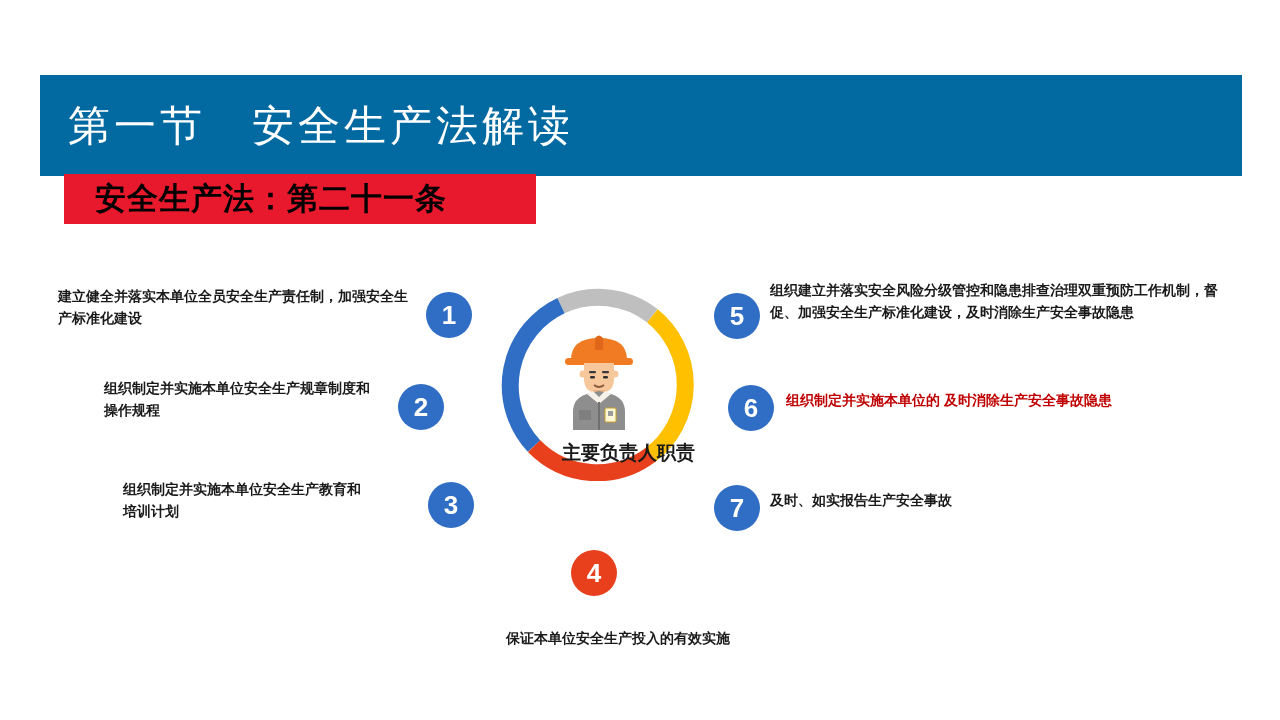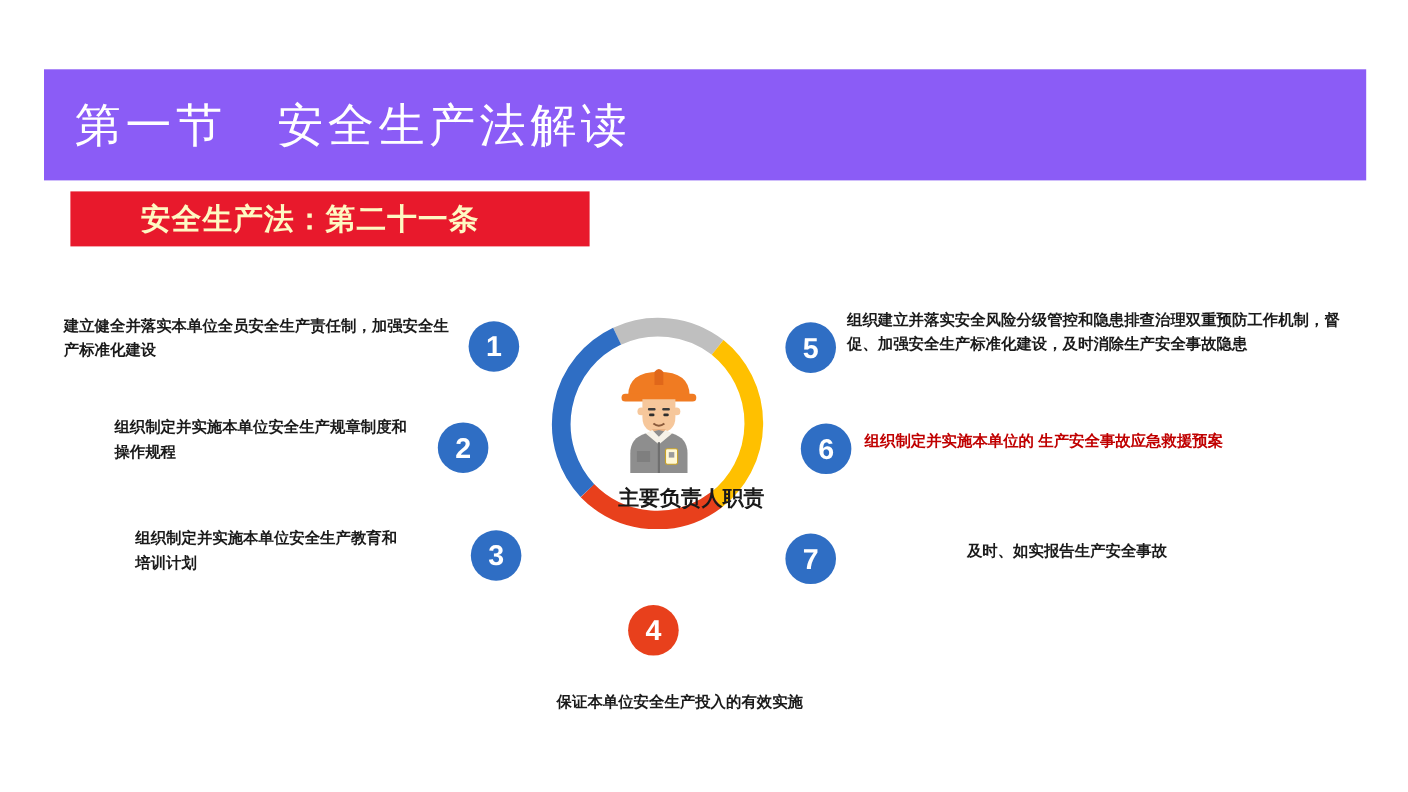--- a/index.html
+++ b/index.html
@@ -10,24 +10,24 @@
     background: #ffffff;
     font-family: "Liberation Sans", sans-serif;
     overflow: hidden;
     position: relative;
   }
 
   
   .title-bar {
     position: absolute;
     left: 40px;
-    top: 63px;
+    top: 75px;
     width: 1202px;
     height: 101px;
-    background: #8b5cf6;
+    background: #0369a1;
   }
   .title-bar .title-text {
     position: absolute;
     left: 28px;
     top: 50%;
     transform: translateY(-50%);
     color: #ffffff;
     font-family: "DejaVu Serif", serif;
     font-size: 42px;
     letter-spacing: 4px;
@@ -37,25 +37,25 @@
   .subtitle-bar {
     position: absolute;
     left: 64px;
     top: 174px;
     width: 472px;
     height: 50px;
     background: #e8192c;
   }
   .subtitle-bar .subtitle-text {
     position: absolute;
-    left: 64px;
+    left: 31px;
     top: 50%;
     transform: translateY(-50%);
-    color: #fef9c3;
-    font-size: 27px;
+    color: #000000;
+    font-size: 31px;
     font-weight: bold;
     letter-spacing: 1px;
     white-space: nowrap;
   }
 
   
   .ring-wrap {
     position: absolute;
     left: 501px;
     top: 287px;
@@ -118,21 +118,21 @@
   }
   .txt.right-align { }
   .txt.red { color: #c00000; }
 
   #t1 { left: 58px;  top: 286px; width: 352px; text-align: left; }
   #t2 { left: 104px; top: 378px; width: 278px; }
   #t3 { left: 123px; top: 479px; width: 248px; }
   #t4 { left: 398px; top: 628px; width: 440px; text-align: center; }
   #t5 { left: 770px; top: 279px; width: 475px; }
   #t6 { left: 786px; top: 389px; width: 420px; }
-  #t7 { left: 770px; top: 490px; width: 400px; text-align: center; }
+  #t7 { left: 770px; top: 490px; width: 400px; }
 
   #t5 { line-height: 1.6; }
   #t6 { line-height: 1.6; }
 </style>
 </head>
 <body>
 
 <div class="title-bar">
   <div class="title-text">第一节　安全生产法解读</div>
 </div>
@@ -198,14 +198,14 @@
 <div class="badge accent" id="badge4">4</div>
 <div class="badge" id="badge5">5</div>
 <div class="badge" id="badge6">6</div>
 <div class="badge" id="badge7">7</div>
 
 <div class="txt" id="t1">建立健全并落实本单位全员安全生产责任制，加强安全生产标准化建设</div>
 <div class="txt right-align" id="t2">组织制定并实施本单位安全生产规章制度和操作规程</div>
 <div class="txt right-align" id="t3">组织制定并实施本单位安全生产教育和培训计划</div>
 <div class="txt" id="t4">保证本单位安全生产投入的有效实施</div>
 <div class="txt" id="t5">组织建立并落实安全风险分级管控和隐患排查治理双重预防工作机制，督促、加强安全生产标准化建设，及时消除生产安全事故隐患</div>
-<div class="txt red" id="t6">组织制定并实施本单位的 生产安全事故应急救援预案</div>
+<div class="txt red" id="t6">组织制定并实施本单位的 及时消除生产安全事故隐患</div>
 <div class="txt" id="t7">及时、如实报告生产安全事故</div>
 
 </body></html>

